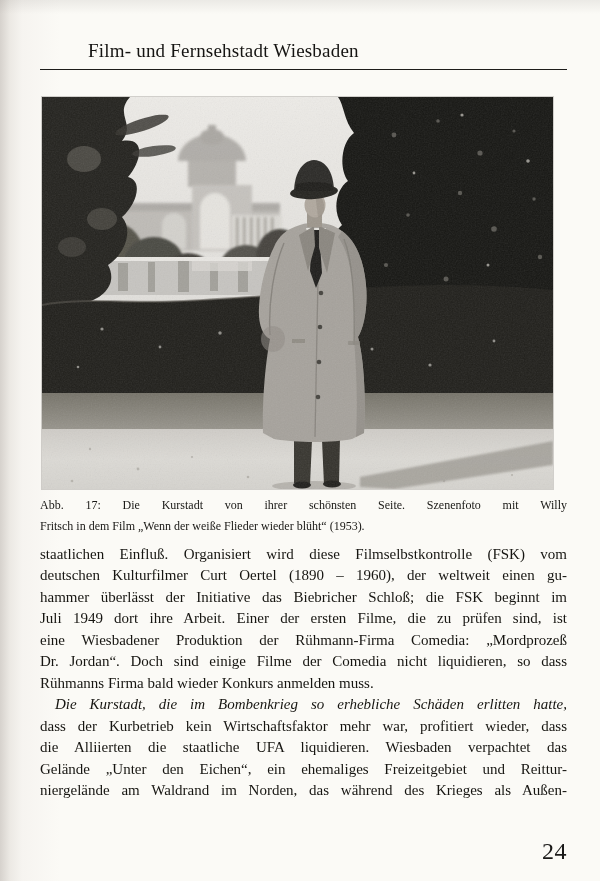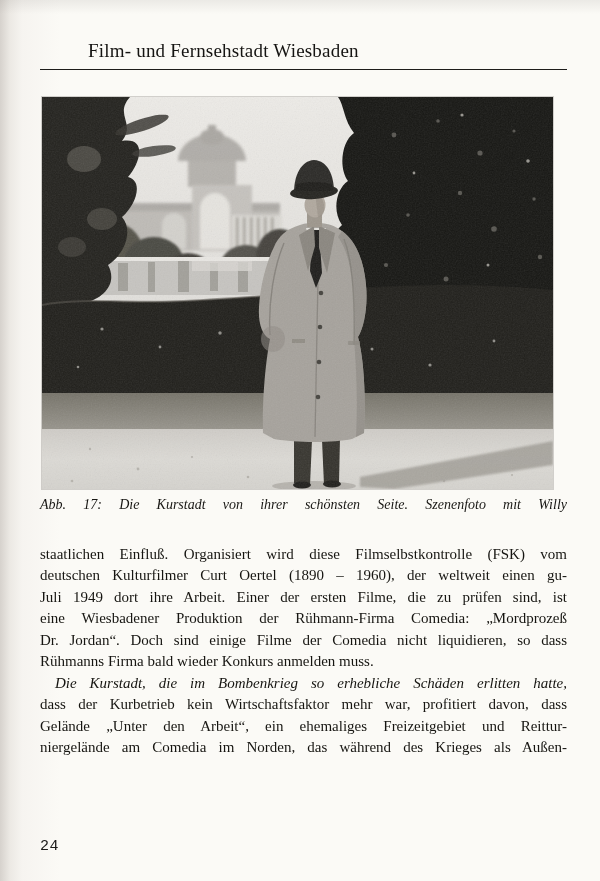--- a/index.html
+++ b/index.html
@@ -32,34 +32,34 @@
     border-top:1.7px solid #1d1c1a;
   }
   figure.photo{
     position:absolute;left:42px;top:97px;width:511px;height:392px;margin:0;
     outline:1px solid rgba(60,55,48,.22);
     background:#dddbd7;
   }
   figure.photo svg{display:block;width:511px;height:392px;}
   .caption{
     position:absolute;left:40px;top:495px;width:527px;
-    font-style:italic;font-size:14px;line-height:20.6px;color:#181714;
+    font-size:12px;line-height:20.6px;color:#181714;
   }
   .bodytext{
     position:absolute;left:40px;top:544px;width:527px;
     font-size:15px;line-height:21.45px;color:#161511;
   }
   .jl{text-align:justify;text-align-last:justify;text-justify:inter-word;}
   .jl.last{text-align-last:left;}
   .jl.ind{text-indent:15px;font-style:italic;}
   .pagenum{
     position:absolute;left:40px;top:838px;width:527px;
-    text-align:left;
-    font-family:Liberation Mono, monospace;
-    font-size:15px;color:#1a1918;letter-spacing:.5px;
+    text-align:right;
+    font-family:Liberation Serif, serif;
+    font-size:24px;color:#1a1918;letter-spacing:.5px;
   }
 </style>
 </head>
 <body>
 
 <div class="page">
 
   <div class="running-head">Film- und Fernsehstadt Wiesbaden</div>
   <div class="head-rule"></div>
 
@@ -258,34 +258,37 @@
           <path d="M254,88 C260,84 284,84 290,88 L290,94 254,94 Z" fill="#1e1d1a"></path>
         </g>
       </g>
 
       <rect x="0" y="0" width="511" height="392" filter="url(#grain)" opacity="0.12"></rect>
     </svg>
   </figure>
 
   <div class="caption">
     <div class="jl">Abb. 17: Die Kurstadt von ihrer schönsten Seite. Szenenfoto mit Willy</div>
+    <div class="jl last">Fritsch in dem Film „Wenn der weiße Flieder wieder blüht“ (1953).</div>
   </div>
 
   <div class="bodytext">
     <div>
       <div class="jl">staatlichen Einfluß. Organisiert wird diese Filmselbstkontrolle (FSK) vom</div>
       <div class="jl">deutschen Kulturfilmer Curt Oertel (1890 – 1960), der weltweit einen gu-</div>
+      <div class="jl">hammer überlässt der Initiative das Biebricher Schloß; die FSK beginnt im</div>
       <div class="jl">Juli 1949 dort ihre Arbeit. Einer der ersten Filme, die zu prüfen sind, ist</div>
       <div class="jl">eine Wiesbadener Produktion der Rühmann-Firma Comedia: „Mordprozeß</div>
       <div class="jl">Dr. Jordan“. Doch sind einige Filme der Comedia nicht liquidieren, so dass</div>
       <div class="jl last">Rühmanns Firma bald wieder Konkurs anmelden muss.</div>
     </div>
     <div>
       <div class="jl ind">Die Kurstadt, die im Bombenkrieg so erhebliche Schäden erlitten hatte,</div>
-      <div class="jl">dass der Kurbetrieb kein Wirtschaftsfaktor mehr war, profitiert davon, dass</div>
-      <div class="jl">Gelände „Unter den Arbeit“, ein ehemaliges Freizeitgebiet und Reittur-</div>
-      <div class="jl">niergelände am Comedia im Norden, das während des Krieges als Außen-</div>
+      <div class="jl">dass der Kurbetrieb kein Wirtschaftsfaktor mehr war, profitiert wieder, dass</div>
+      <div class="jl">die Alliierten die staatliche UFA liquidieren. Wiesbaden verpachtet das</div>
+      <div class="jl">Gelände „Unter den Eichen“, ein ehemaliges Freizeitgebiet und Reittur-</div>
+      <div class="jl">niergelände am Waldrand im Norden, das während des Krieges als Außen-</div>
     </div>
   </div>
 
   <div class="pagenum">24</div>
 
 </div>
 
 </body></html>

